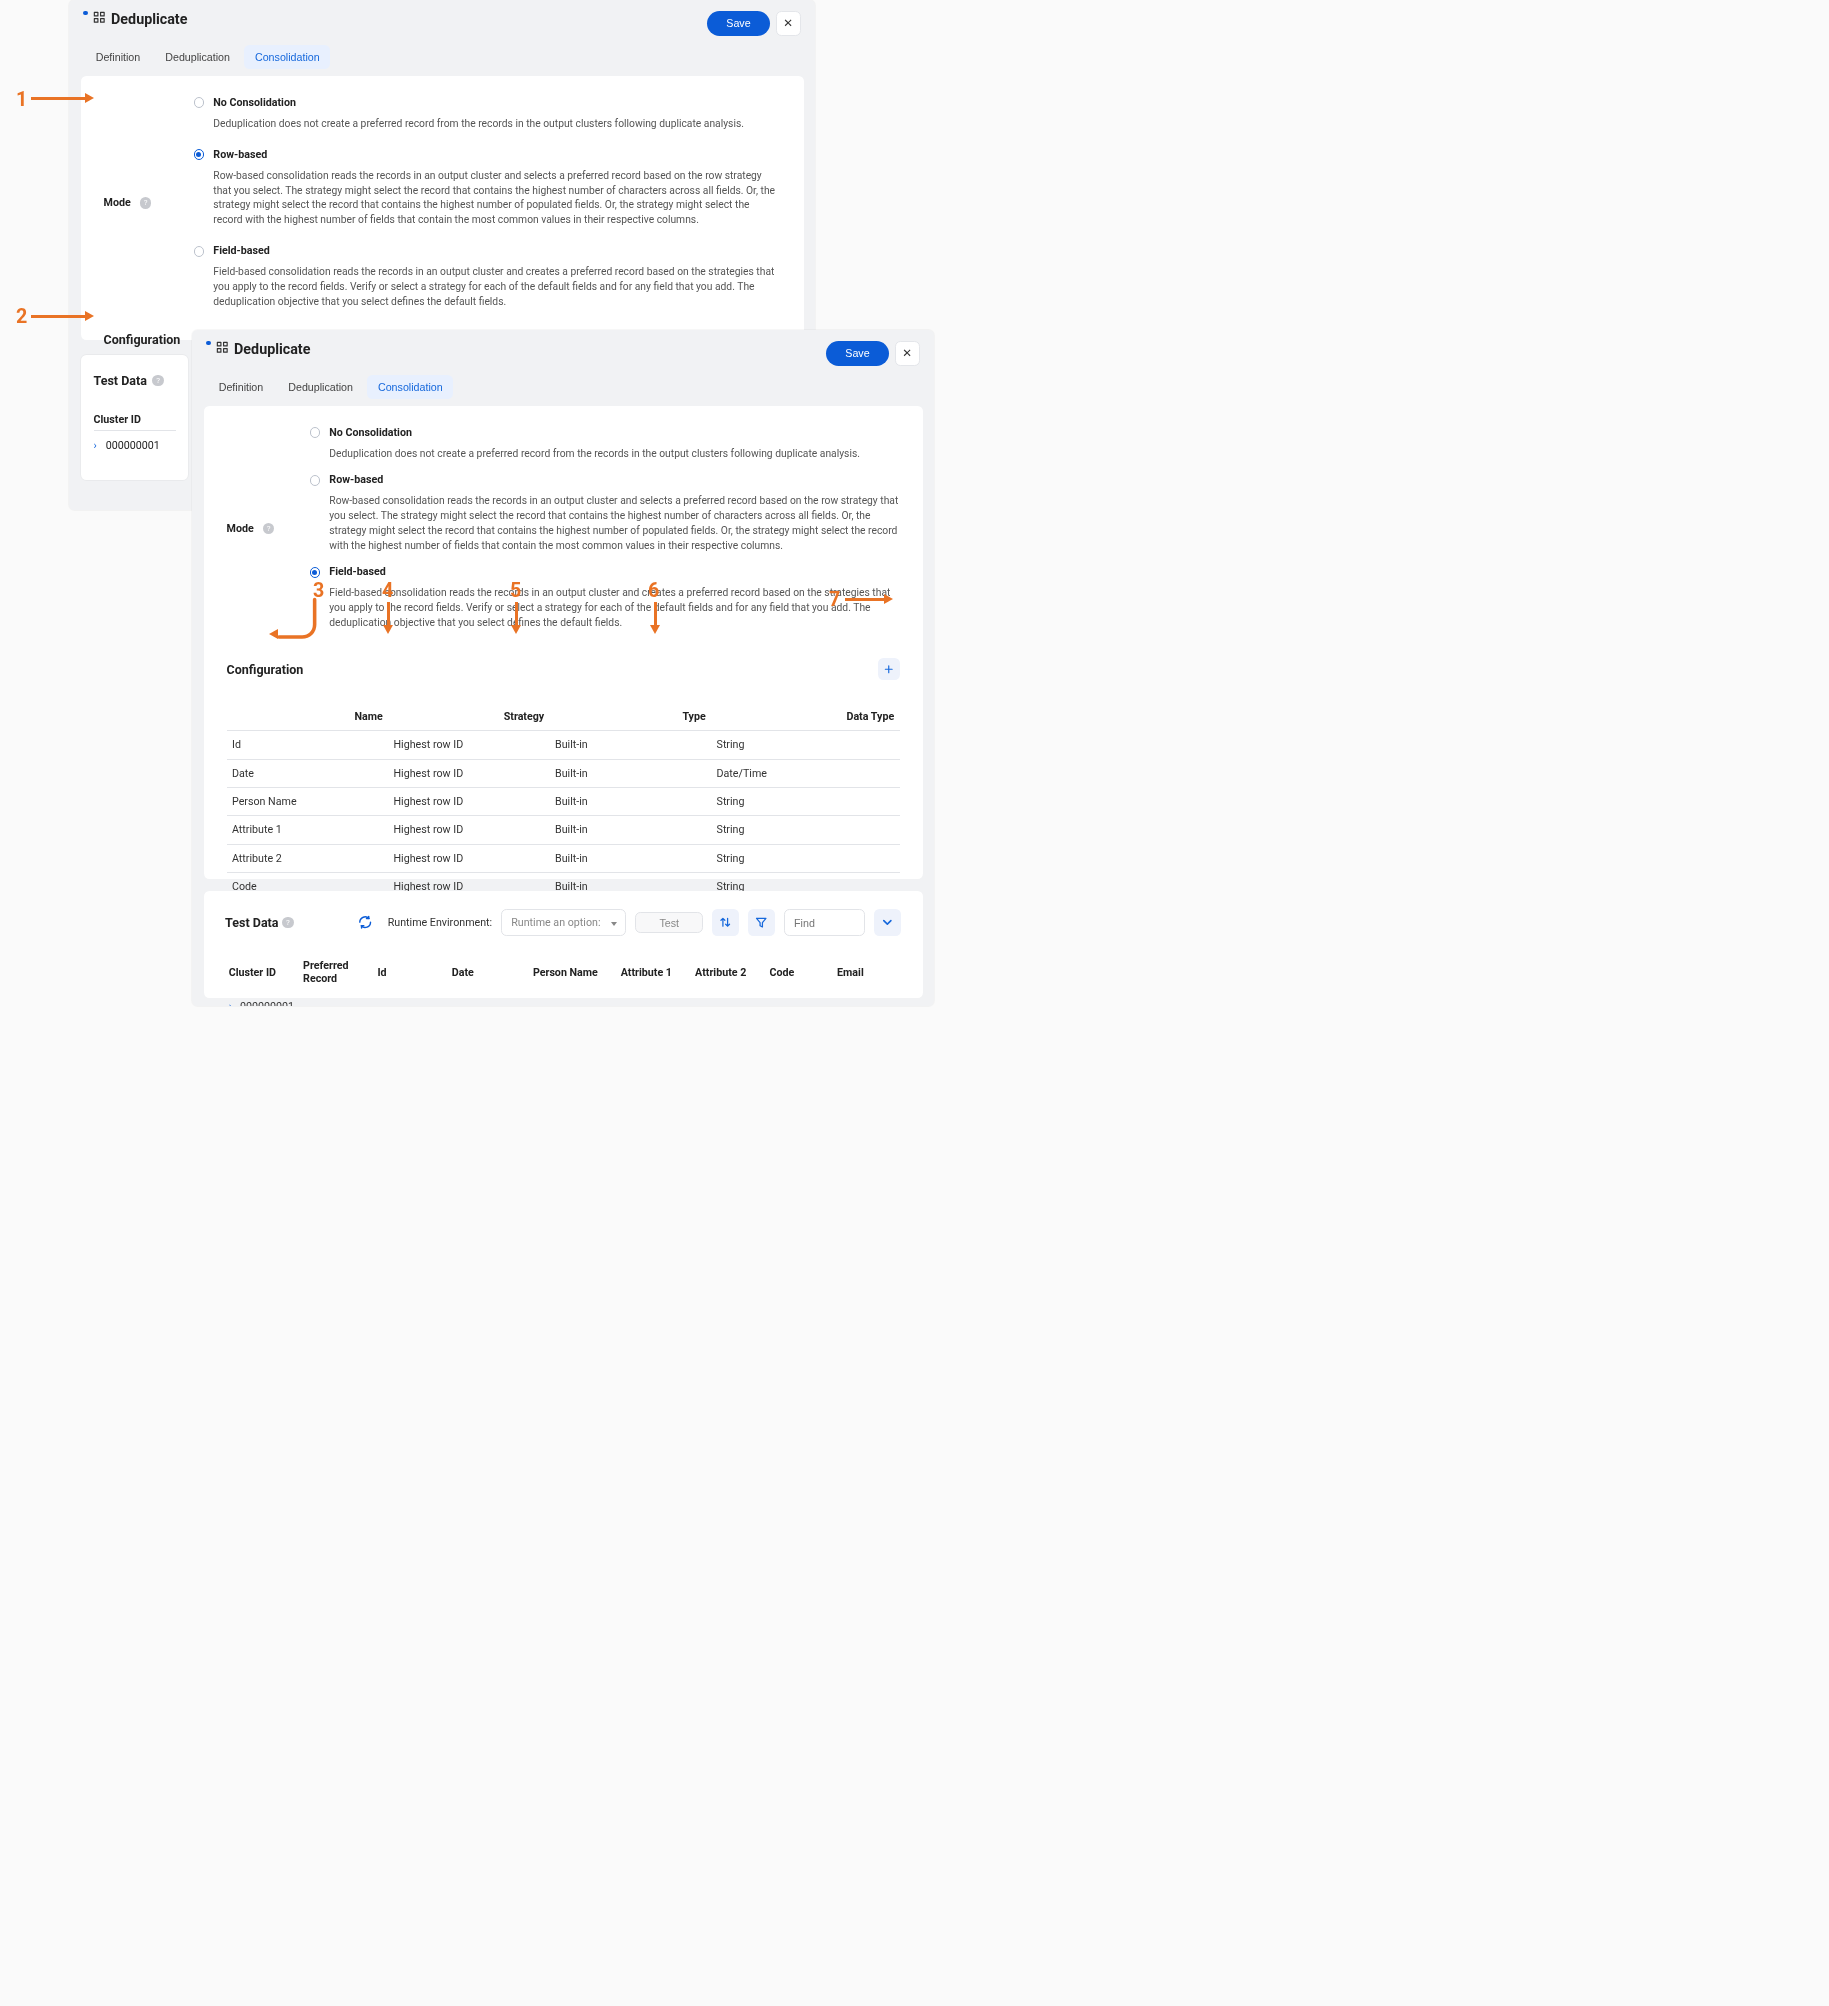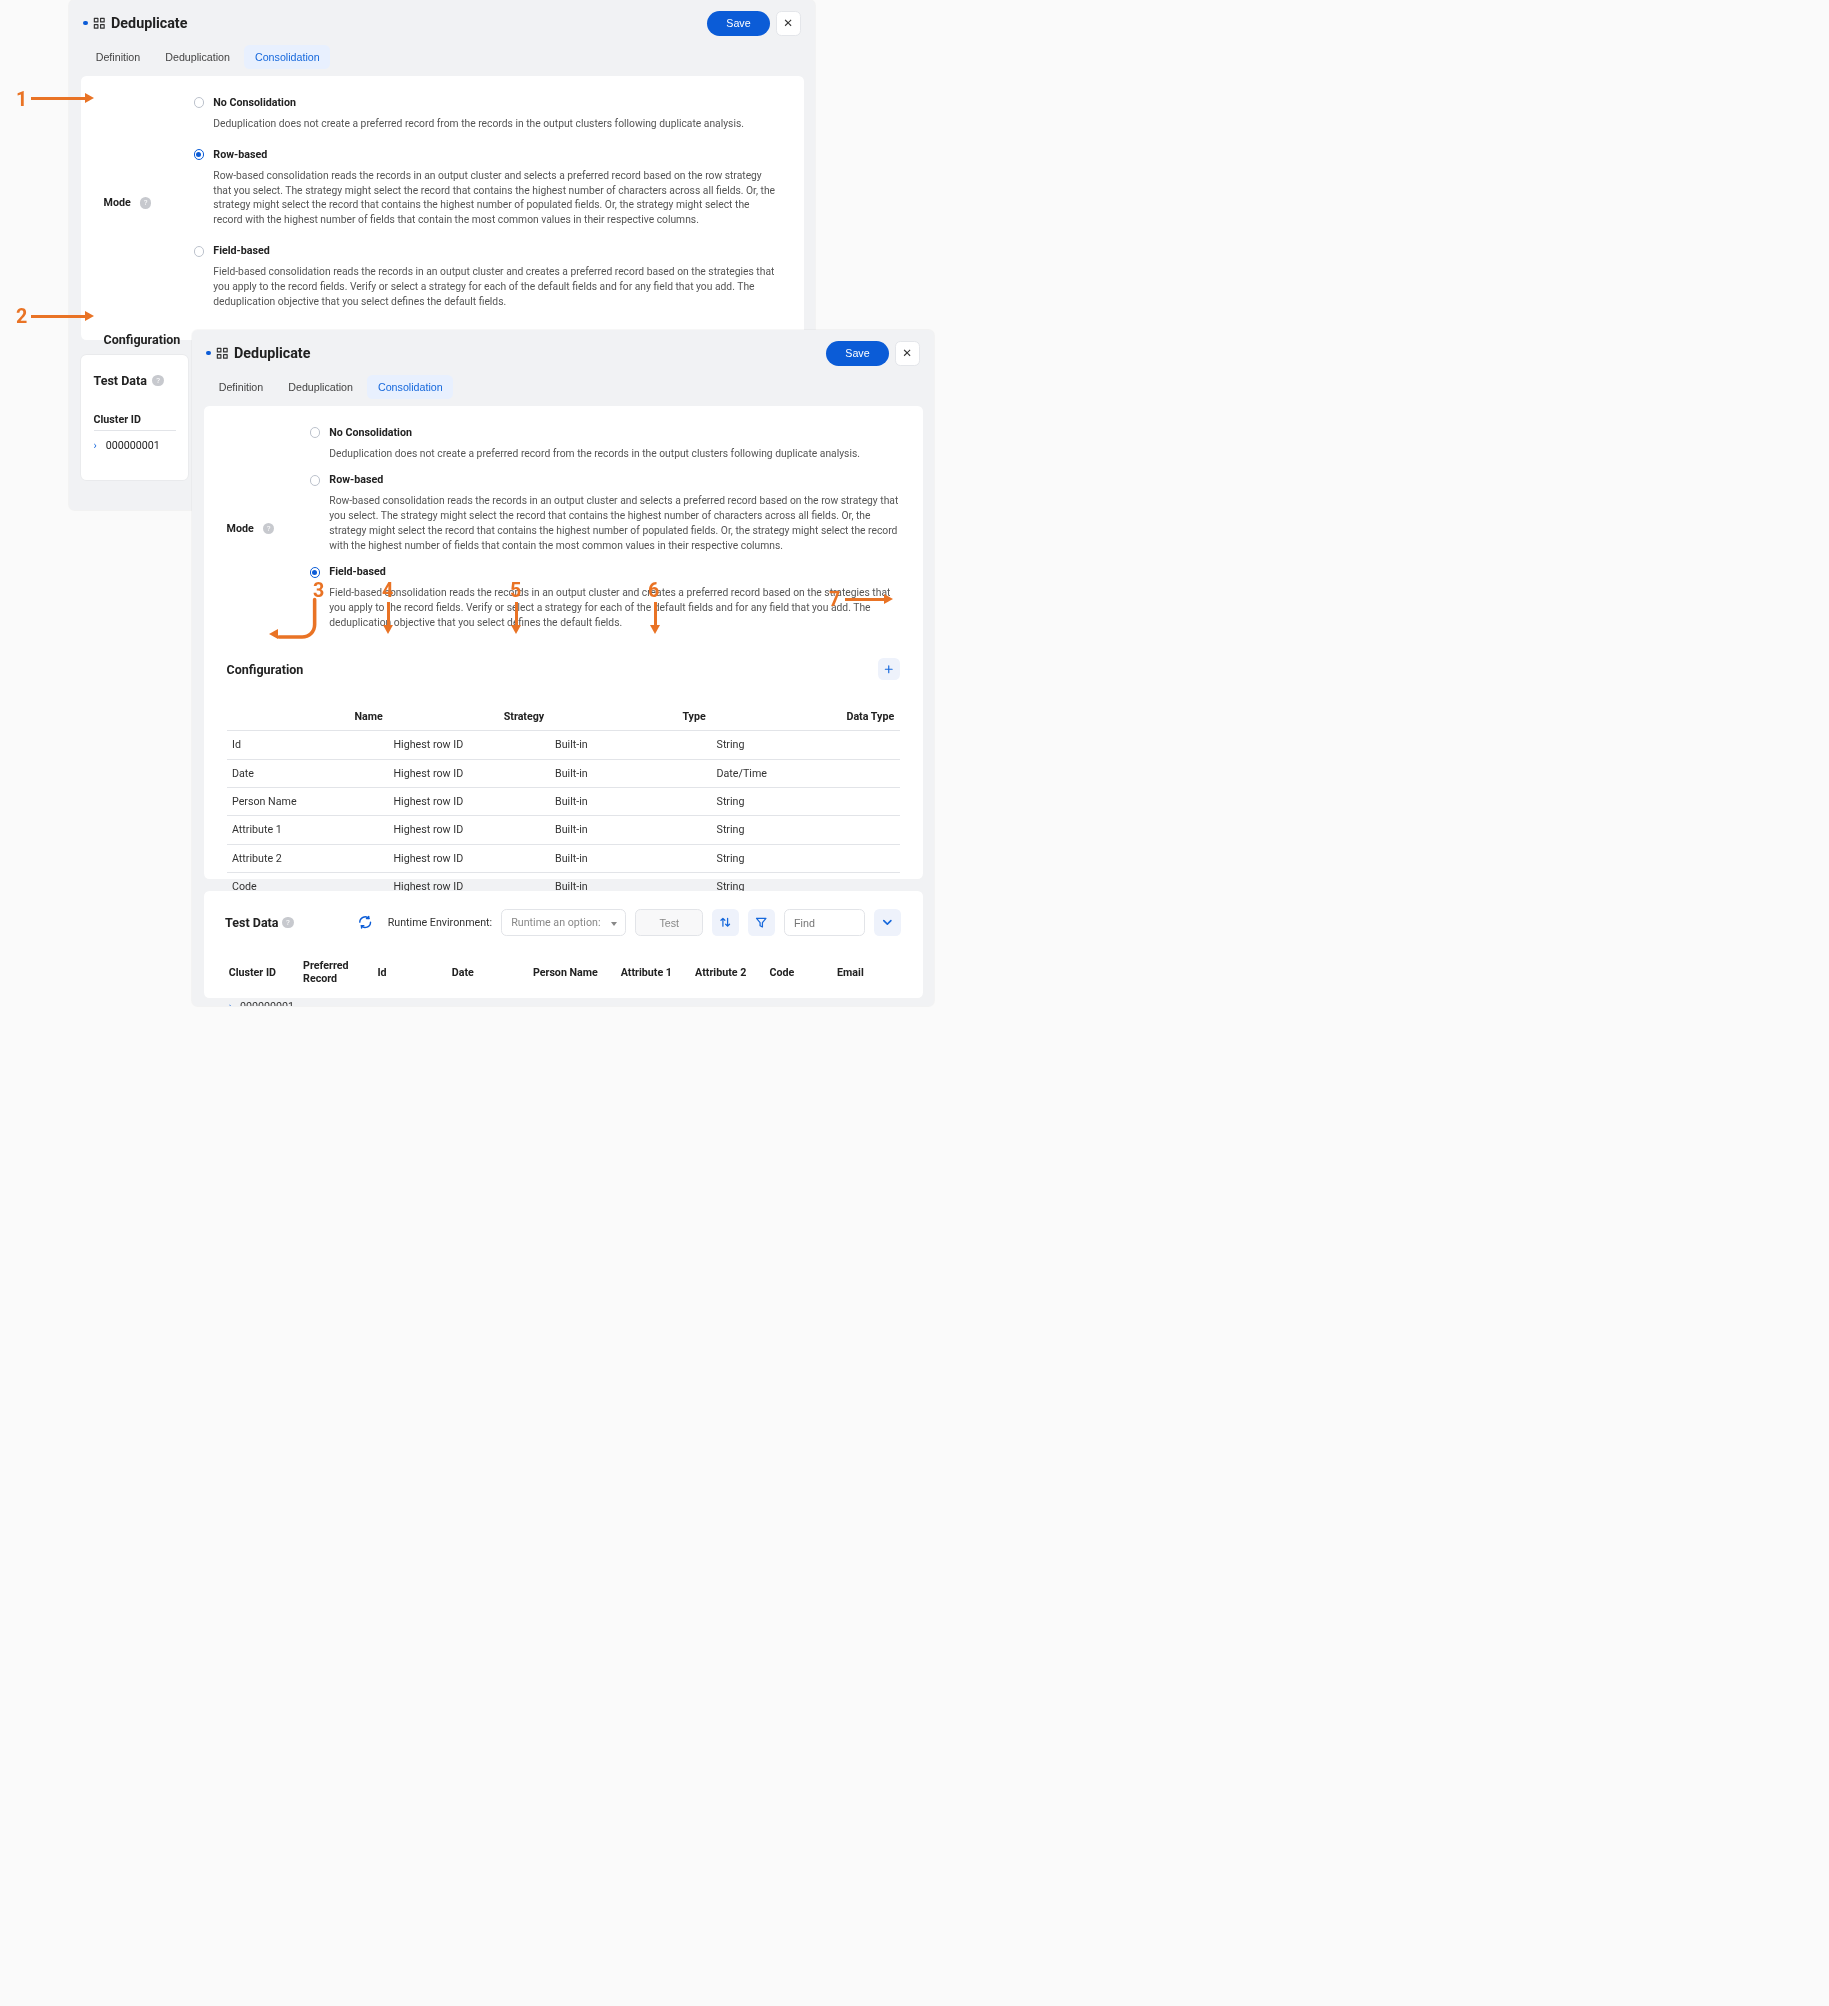--- a/index.html
+++ b/index.html
@@ -14,21 +14,21 @@
   --tab-active-bg:#e8f0fe;
   --line:#e2e4e8;
   --orange:#e97325;
 }
 *{box-sizing:border-box}
 body{margin:0;font-family:var(--font);color:var(--text);font-size:10.7px;background:var(--bg-shell);}
 .canvas{position:relative;width:934px;height:1012px;background:var(--bg-shell)}
 
 .panel{position:absolute;background:var(--bg-panel);border-radius:5.4px;overflow:hidden;box-shadow:0 0 0 0.9px rgba(0,0,0,0.03)}
 .card{position:absolute;background:var(--card);border-radius:5.4px;box-shadow:0 0 0 0.9px rgba(0,0,0,0.03)}
-.titlebar{display:flex;align-items:center;gap:5.4px;padding:10.7px 14.3px 9px}
+.titlebar{display:flex;align-items:flex-start;gap:5.4px;padding:10.7px 14.3px 9px}
 .titlebar .dot{width:4.5px;height:4.5px;border-radius:50%;background:var(--blue)}
 .titlebar h1{font-size:14.3px;font-weight:700;margin:0}
 .btn-save{margin-left:auto;background:var(--blue);color:#fff;border:none;border-radius:14.3px;height:25px;padding:0 19.7px;font-weight:400;cursor:pointer;font-size:10.7px}
 .btn-close{width:25px;height:25px;border-radius:5.4px;background:#fff;border:0.9px solid #e4e6ea;display:flex;align-items:center;justify-content:center;cursor:pointer;font-size:11.6px;color:#333}
 .tabs{display:flex;gap:3.6px;padding:0 0 7.2px 16px}
 .tab{border:none;background:transparent;padding:6.3px 10.7px;border-radius:5.4px;cursor:pointer;font-size:10.7px;color:#444}
 .tab.active{background:var(--tab-active-bg);color:var(--blue-accent);font-weight:500}
 .body-card{position:absolute;background:#fff;border-radius:5.4px}
 .label{font-weight:700;font-size:10.7px}
 .info{display:inline-flex;width:11.6px;height:11.6px;border-radius:50%;background:#c7c9ce;color:#fff;font-size:8px;align-items:center;justify-content:center;margin-left:3.6px}
@@ -53,21 +53,21 @@
 .cfg-table{width:100%;border-collapse:collapse}
 .cfg-table th{text-align:right;font-size:10.7px;font-weight:700;padding:7.2px 5.4px;border-bottom:0.9px solid var(--line)}
 .cfg-table td{font-size:10.7px;padding:7.2px 5.4px;border-bottom:0.9px solid var(--line);color:#333}
 .plus{width:21.5px;height:21.5px;border-radius:5.4px;background:#eef2fb;display:flex;align-items:center;justify-content:center;color:var(--blue-accent);font-size:14.3px;cursor:pointer;border:none}
 .toolbar{display:flex;gap:9px;align-items:center}
 .tool-btn{width:27px;height:27px;border:0.9px solid var(--line);border-radius:5.4px;background:#fff;display:flex;align-items:center;justify-content:center;cursor:pointer;color:#444}
 .tool-btn.accent{background:#eef2fb;border:none;color:var(--blue-accent)}
 .runtime-label{font-size:10.7px;color:#333}
 .select{border:0.9px solid var(--line);border-radius:5.4px;height:27px;padding:0 25px 0 9px;font-size:10.7px;color:#888;background:#fff;position:relative;display:flex;align-items:center;min-width:116px}
 .select::after{content:"";position:absolute;right:8px;top:11.6px;border-left:3.6px solid transparent;border-right:3.6px solid transparent;border-top:4.5px solid #888}
-.test-btn{height:27px;border:0.9px solid var(--line);border-radius:5.4px;background:#f8f8f9;padding:4px 23px;font-size:10.7px;color:#888}
+.test-btn{height:21px;border:0.9px solid var(--line);border-radius:5.4px;background:#f8f8f9;padding:4px 23px;font-size:10.7px;color:#888}
 .find{border:0.9px solid var(--line);border-radius:5.4px;height:27px;padding:0 9px;font-size:10.7px;width:81px}
 .td-table{width:100%;border-collapse:collapse}
 .td-table th{text-align:left;font-size:10.7px;font-weight:700;padding:7.2px 3.6px}
 .td-table td{font-size:10.7px;padding:7.2px 3.6px;color:#333}
 .disclose{color:var(--blue-accent);font-size:10.7px;margin-right:5.4px;display:inline-block}
 .grid-dots svg{display:block}
 </style>
 </head>
 <body>
 <div class="canvas">

